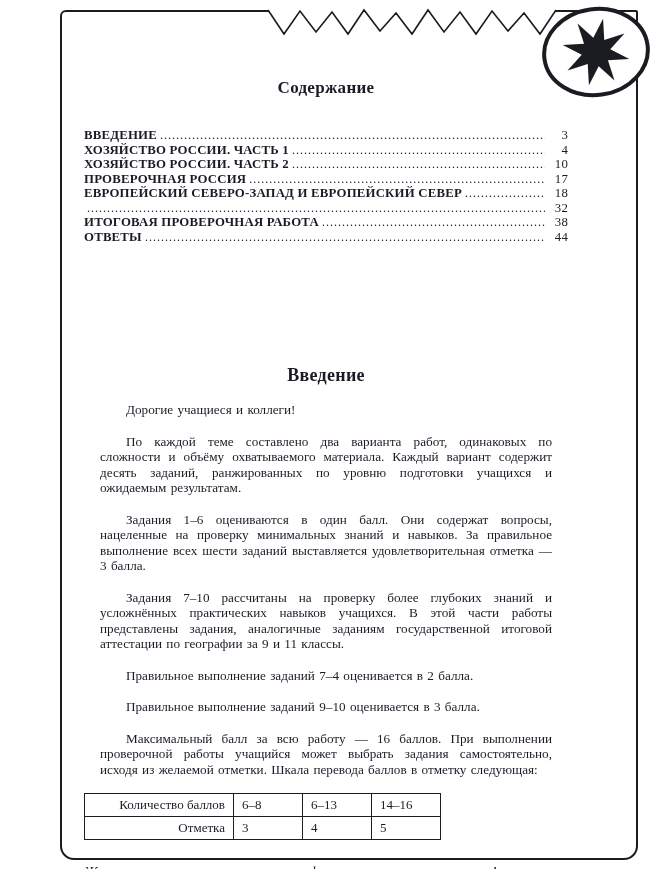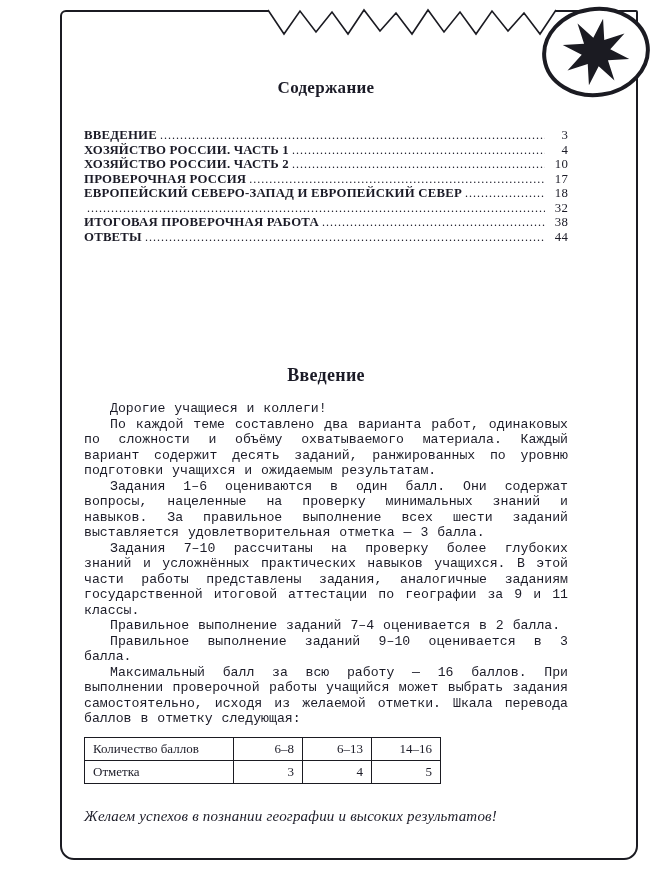--- a/index.html
+++ b/index.html
@@ -36,34 +36,33 @@
   }
   .toc-dots::after{
     content:"......................................................................................................................";
   }
   .toc-page{min-width:20px;text-align:right;font-weight:normal;}
   .intro-title{
     text-align:center;font-size:18px;font-weight:bold;
     margin:121px 0 15px 0;letter-spacing:.3px;
   }
   .intro-par{
-    margin:0;font-size:13.2px;line-height:15.5px;
+    margin:16px;font-size:13.2px;line-height:15.5px;
     text-align:justify;text-indent:26px;
     word-spacing:1px;
-    font-family:Liberation Mono, monospace;
   }
   table.score{
     border-collapse:collapse;margin-top:10px;
   }
   table.score td{
     border:1px solid #1b1b22;font-size:13px;
     padding:2px 8px;height:18px;
   }
-  td.cat{width:132px;text-align:left;margin-left:12px;}
-  td.num{width:52px;text-align:right;}
+  td.cat{width:132px;text-align:right;margin-left:12px;}
+  td.num{width:52px;text-align:left;}
   .closing{
     margin-top:24px;font-style:italic;
     font-size:15px;letter-spacing:.2px;
   }
 </style>
 </head>
 <body>
 
 <div class="page-frame"></div>
 

